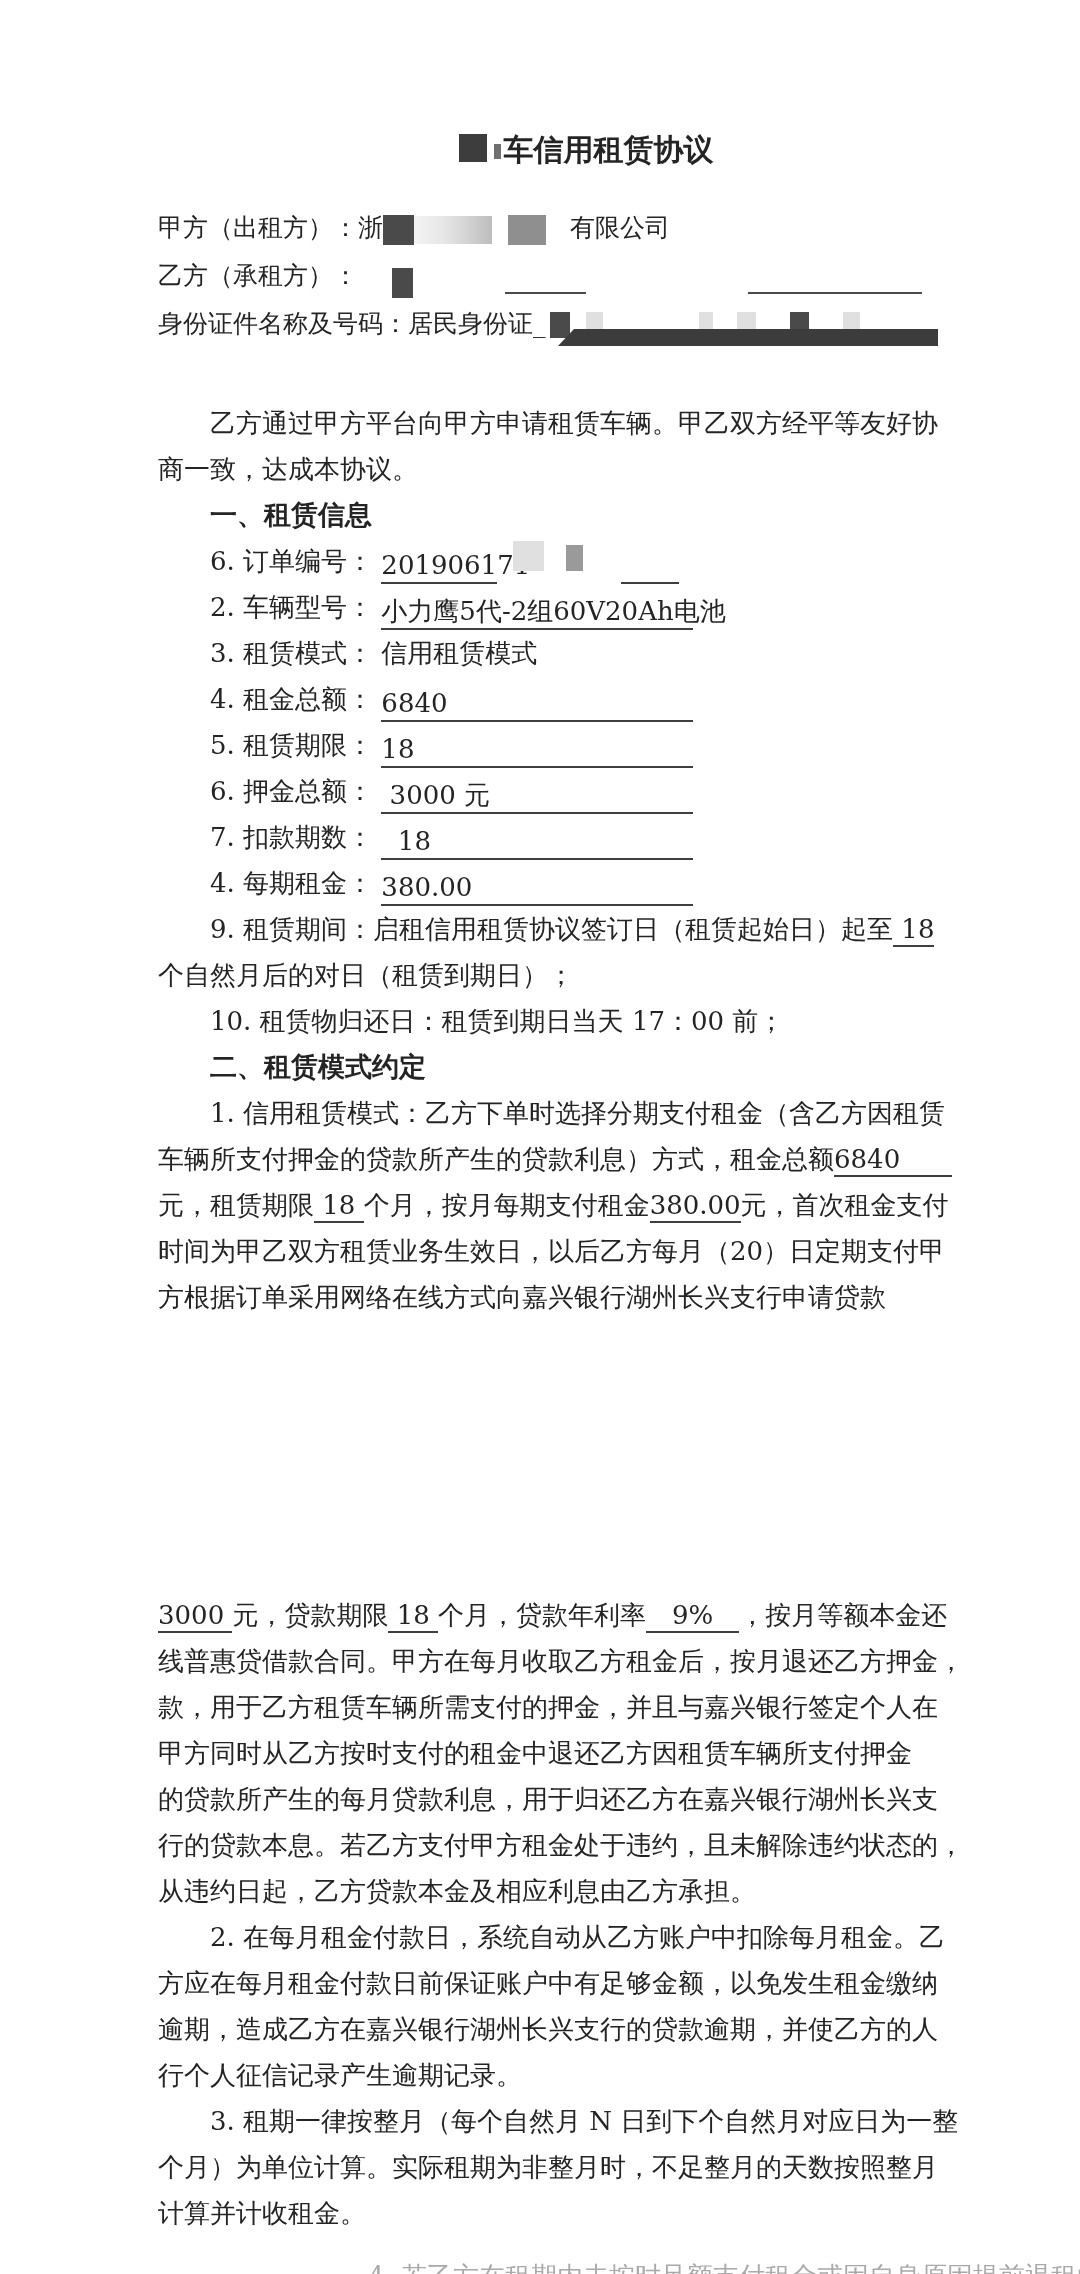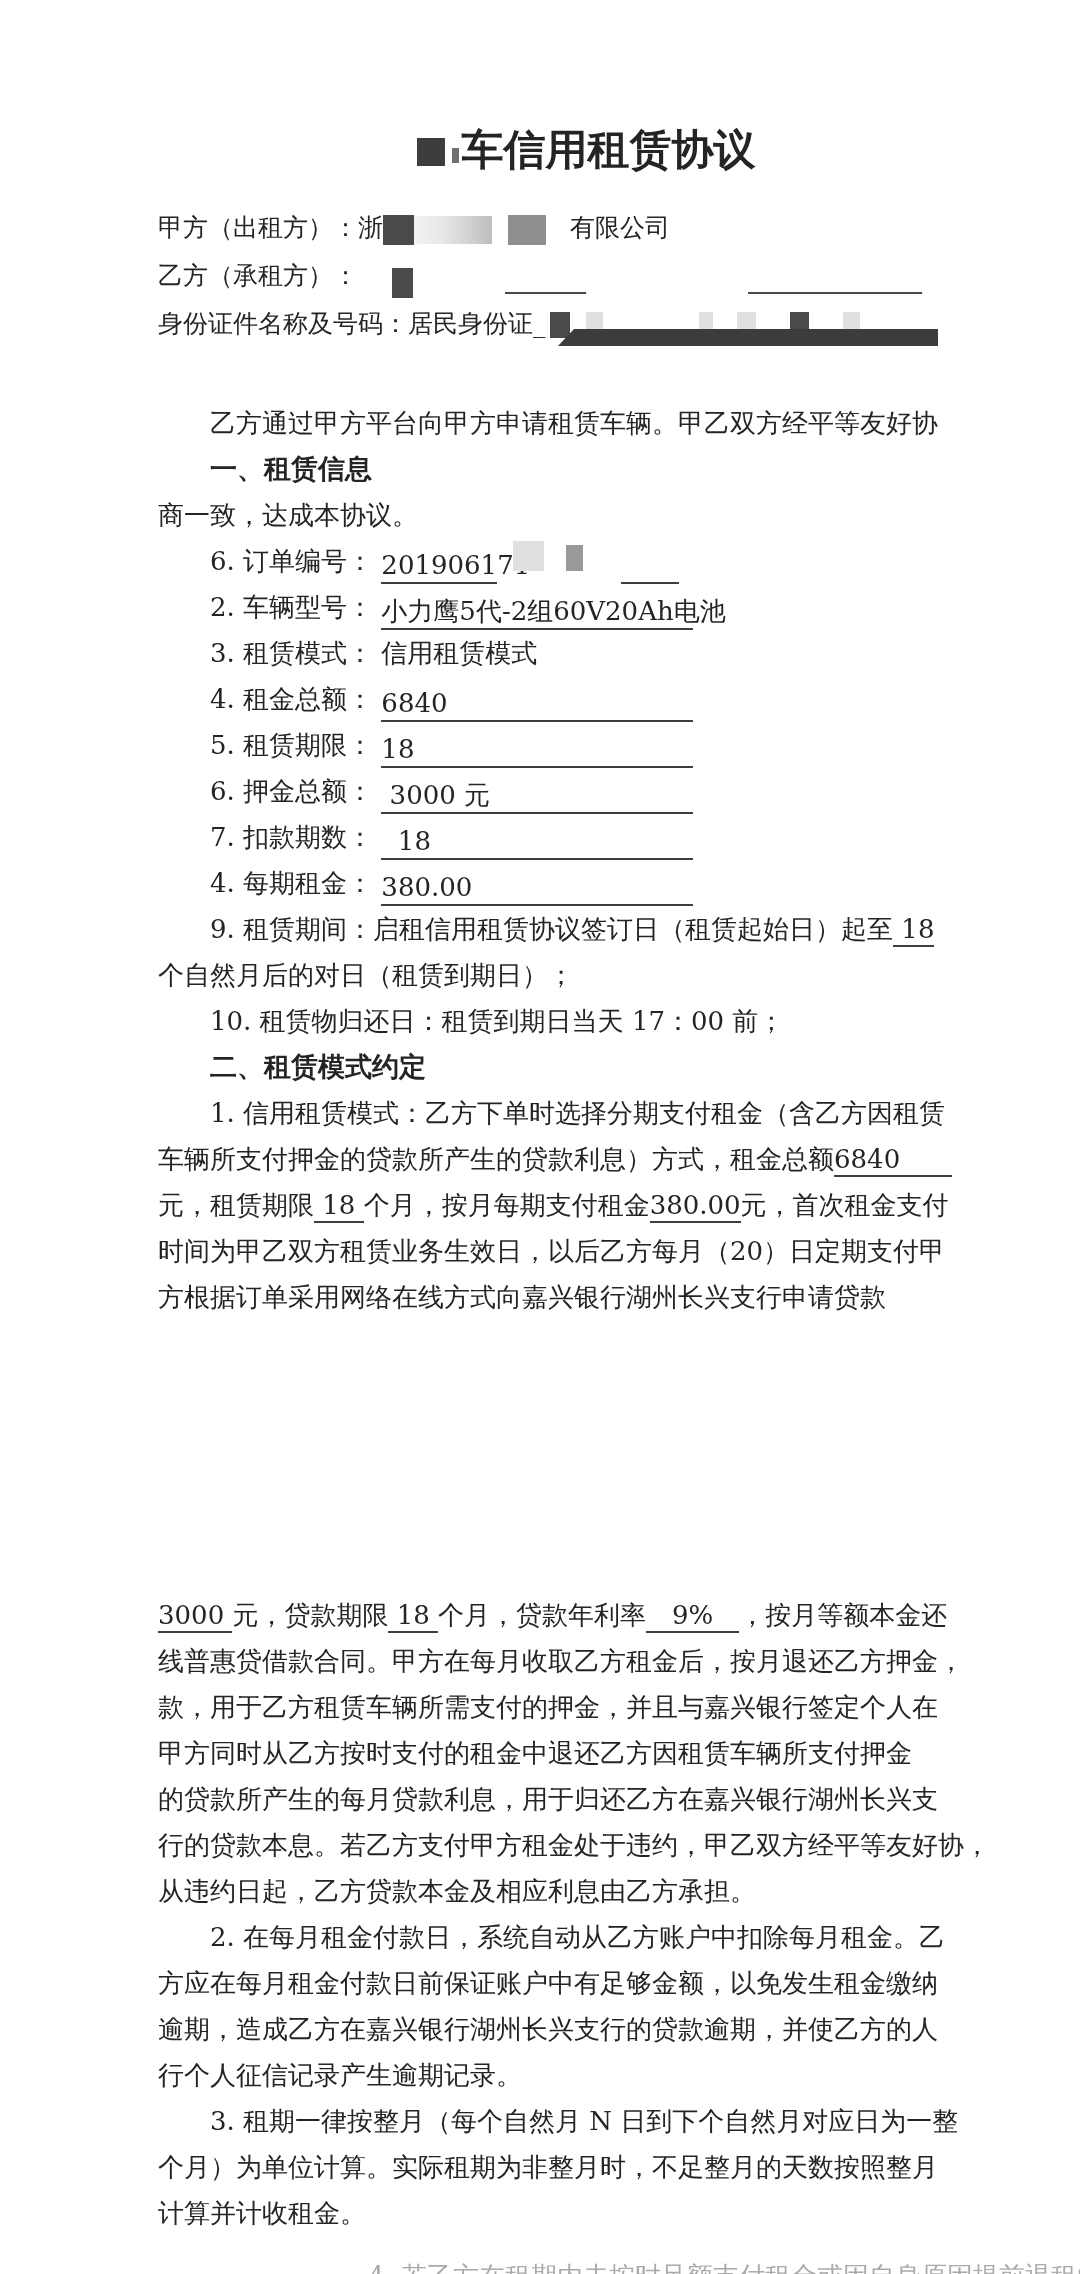--- a/index.html
+++ b/index.html
@@ -4,21 +4,21 @@
 <style>
   html,body{margin:0;padding:0;background:#e9e9e9;}
   .page{
     position:relative;width:1080px;height:2274px;margin:0 auto;
     background:#ffffff;overflow:hidden;color:#242424;
     font-family:"DejaVu Serif","Liberation Serif",serif;
   }
   .doc{position:absolute;left:158px;top:0;width:772px;}
 
   
-  .title{margin-top:126px;height:48px;line-height:48px;font-size:42px;font-weight:bold;
+  .title{margin-top:126px;height:48px;line-height:48px;font-size:30px;font-weight:bold;
          text-align:center;transform:translateX(42px);white-space:pre;}
   .tbox{display:inline-block;width:28px;height:28px;background:#3d3d3d;margin-right:7px;vertical-align:-2px;}
   .ttick{display:inline-block;width:7px;height:15px;background:#707070;margin-right:3px;vertical-align:1px;}
 
   
   .party{margin-top:30px;position:relative;}
   .pline{height:48px;line-height:48px;font-size:25px;white-space:pre;}
   .rbox{display:inline-block;vertical-align:middle;}
   .dark{background:#4a4a4a;} .mid{background:#8f8f8f;} .mid2{background:#9a9a9a;} .light{background:#e0e0e0;}
   .w31{width:31px;height:30px;} .w38{width:38px;height:30px;} .w21{width:21px;height:30px;}
@@ -62,22 +62,22 @@
       </div>
       <div class="pline"><span>乙方（承租方）：</span><span class="rbox dark low w21 ml34"></span><span class="uline w81 ml92"></span><span class="uline w174 ml162"></span>
       </div>
       <div class="pline"><span>身份证件名称及号码：居民身份证</span><span>_</span><span class="rbox dark idb w20 ml4"></span><span class="rbox light idb w17 ml16"></span><span class="rbox light idb w14 ml96"></span><span class="rbox light idb w19 ml24"></span><span class="rbox dark idb w19 ml34"></span><span class="rbox light idb w17 ml34"></span>
       </div>
       <div class="idslab"></div>
     </div>
 
     <div class="content">
         <div class="line ind">乙方通过甲方平台向甲方申请租赁车辆。甲乙双方经平等友好协</div>
+        <div class="line">商一致，达成本协议。</div>
         <div class="line heading ind">一、租赁信息</div>
-        <div class="line">商一致，达成本协议。</div>
         <div class="line ind"><span class="">6. 订单编号： </span><span class="ulv narrow">201906171</span><span class="rbox obox light w31 ml16"></span><span class="rbox obox mid2 w17 ml22"></span><span class="shortline ml38"></span></div>
         <div class="line ind"><span class="">2. 车辆型号： </span><span class="ulv">小力鹰5代-2组60V20Ah电池</span></div>
         <div class="line ind"><span class="">3. 租赁模式： </span><span class="">信用租赁模式</span></div>
         <div class="line ind"><span class="">4. 租金总额： </span><span class="ulv">6840</span></div>
         <div class="line ind"><span class="">5. 租赁期限： </span><span class="ulv">18</span></div>
         <div class="line ind"><span class="">6. 押金总额： </span><span class="ulv"> 3000 元</span></div>
         <div class="line ind"><span class="">7. 扣款期数： </span><span class="ulv">  18</span></div>
         <div class="line ind"><span class="">4. 每期租金： </span><span class="ulv">380.00</span></div>
         <div class="line ind">9. 租赁期间：启租信用租赁协议签订日（租赁起始日）起至<span class="u"> 18</span></div>
         <div class="line">个自然月后的对日（租赁到期日）；</div>
@@ -87,21 +87,21 @@
         <div class="line">车辆所支付押金的贷款所产生的贷款利息）方式，租金总额<span class="u">6840　　</span></div>
         <div class="line">元，租赁期限<span class="u"> 18 </span>个月，按月每期支付租金<span class="u">380.00</span>元，首次租金支付</div>
         <div class="line">时间为甲乙双方租赁业务生效日，以后乙方每月（20）日定期支付甲</div>
         <div class="line">方根据订单采用网络在线方式向嘉兴银行湖州长兴支行申请贷款</div>
         <div class="gap"></div>
         <div class="line"><span class="u">3000 </span>元，贷款期限<span class="u"> 18 </span>个月，贷款年利率<span class="u">　9%　</span>，按月等额本金还</div>
         <div class="line">线普惠贷借款合同。甲方在每月收取乙方租金后，按月退还乙方押金，</div>
         <div class="line">款，用于乙方租赁车辆所需支付的押金，并且与嘉兴银行签定个人在</div>
         <div class="line">甲方同时从乙方按时支付的租金中退还乙方因租赁车辆所支付押金</div>
         <div class="line">的贷款所产生的每月贷款利息，用于归还乙方在嘉兴银行湖州长兴支</div>
-        <div class="line">行的贷款本息。若乙方支付甲方租金处于违约，甲乙双方经平等友好协，</div>
+        <div class="line">行的贷款本息。若乙方支付甲方租金处于违约，且未解除违约状态的，</div>
         <div class="line">从违约日起，乙方贷款本金及相应利息由乙方承担。</div>
         <div class="line ind">2. 在每月租金付款日，系统自动从乙方账户中扣除每月租金。乙</div>
         <div class="line">方应在每月租金付款日前保证账户中有足够金额，以免发生租金缴纳</div>
         <div class="line">逾期，造成乙方在嘉兴银行湖州长兴支行的贷款逾期，并使乙方的人</div>
         <div class="line">行个人征信记录产生逾期记录。</div>
         <div class="line ind">3. 租期一律按整月（每个自然月 N 日到下个自然月对应日为一整</div>
         <div class="line">个月）为单位计算。实际租期为非整月时，不足整月的天数按照整月</div>
         <div class="line">计算并计收租金。</div>
         <div class="line clipline ind">4. 若乙方在租期内未按时足额支付租金或因自身原因提前退租的</div>
       </div>

